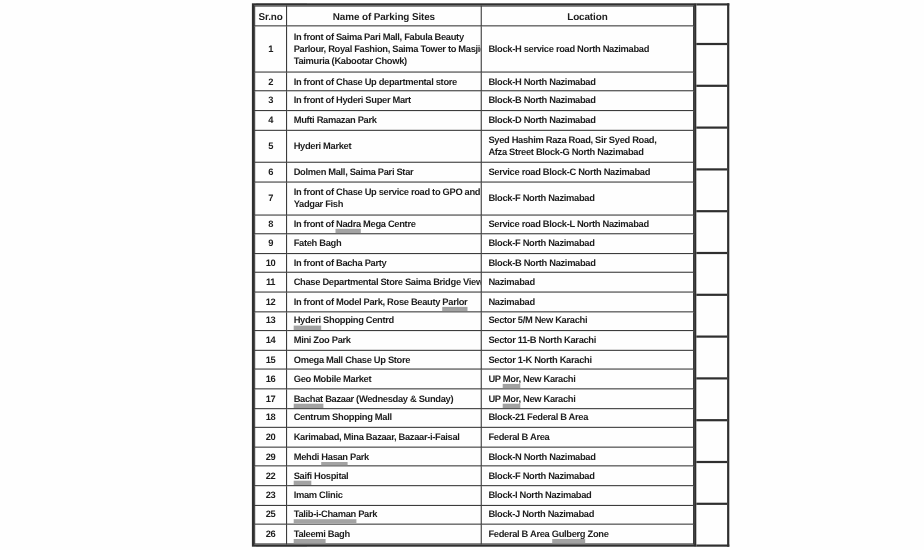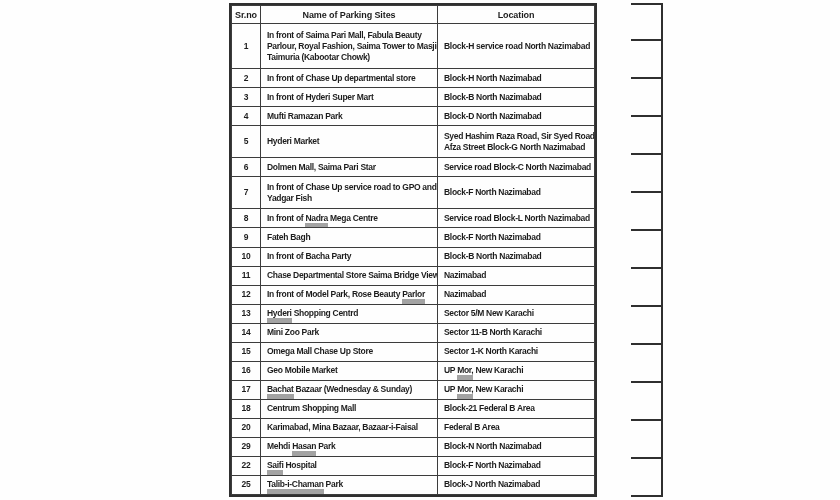--- a/index.html
+++ b/index.html
@@ -27,36 +27,36 @@
   .bg-header.empty{padding:0;}
   .bg-cell{
     height:38px;box-sizing:border-box;border-bottom:2px solid #2f2f2f;
     display:flex;align-items:center;justify-content:center;font-size:11px;
     white-space:nowrap;overflow:visible;
   }
   .bg-rows .bg-cell:last-child{border-bottom:none;}
 
   
   .fg{
-    position:absolute;left:229px;top:3px;width:368px;height:494px;box-sizing:border-box;
+    position:absolute;left:229px;top:3px;width:404px;height:494px;box-sizing:border-box;
     z-index:2;background:#fefefe;border:2px solid #2f2f2f;
   }
   table{width:100%;height:100%;border-collapse:collapse;table-layout:fixed;}
   th,td{border:1px solid #3c3c3c;box-sizing:border-box;}
   th{
     font-size:9px;height:18px;text-align:center;vertical-align:middle;
     letter-spacing:-0.1px;padding:1px 2px;
   }
   td{
     font-size:8.5px;line-height:11px;padding:2px 6px;vertical-align:middle;
     letter-spacing:-0.3px;white-space:nowrap;overflow:hidden;
   }
   td.c-no{text-align:center;padding:2px 1px;}
   tbody tr{height:16px;}
-  u{text-decoration:none;border-bottom:6px solid #a3a3a3;}
+  u{text-decoration:none;border-bottom:4px solid #a3a3a3;}
 </style>
 </head>
 <body>
 
 <div class="page">
 
   <div class="bg-col bg-left">
     <div class="bg-header">Sr.</div>
     <div class="bg-rows">
 
@@ -209,21 +209,31 @@
           <td class="c-no">29</td>
           <td class="c-name">Mehdi <u>Hasan</u> Park</td>
           <td class="c-loc">Block-N North Nazimabad</td>
         </tr>
           <tr>
           <td class="c-no">22</td>
           <td class="c-name"><u>Saifi</u> Hospital</td>
           <td class="c-loc">Block-F North Nazimabad</td>
         </tr>
           <tr>
+          <td class="c-no">23</td>
+          <td class="c-name">Imam Clinic</td>
+          <td class="c-loc">Block-I North Nazimabad</td>
+        </tr>
+          <tr>
           <td class="c-no">25</td>
           <td class="c-name"><u>Talib-i-Chaman</u> Park</td>
           <td class="c-loc">Block-J North Nazimabad</td>
         </tr>
+          <tr>
+          <td class="c-no">26</td>
+          <td class="c-name"><u>Taleemi</u> Bagh</td>
+          <td class="c-loc">Federal B Area <u>Gulberg</u> Zone</td>
+        </tr>
         </tbody>
     </table>
   </div>
 
 </div>
 
 </body></html>

